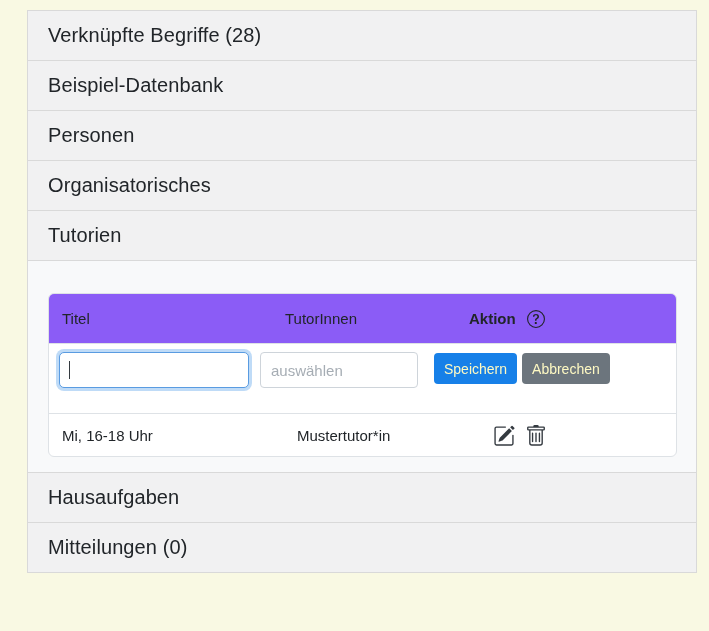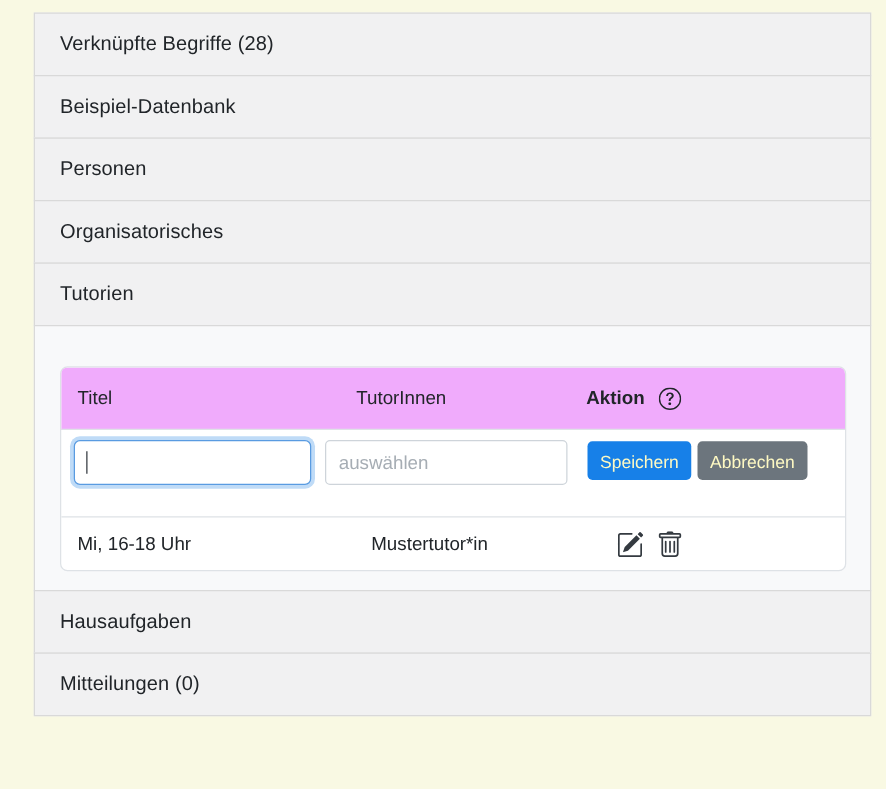--- a/index.html
+++ b/index.html
@@ -20,21 +20,21 @@
     background: #f1f1f2;
     border: 1px solid #d9d9d9;
     margin-top: -1px;
     display: flex;
     align-items: center;
     padding-left: 20px;
     cursor: pointer;
   }
   .acc-item:first-child { margin-top: 0; }
   .acc-label {
-    font-size: 16px;
+    font-size: 20px;
     color: #212529;
     letter-spacing: .1px;
   }
   .panel {
     background: #f8f9fa;
     border: 1px solid #d9d9d9;
     margin-top: -1px;
     padding: 32px 19px 17px 20px;
     height: 213px;
   }
@@ -42,21 +42,21 @@
     background: #ffffff;
     border: 1px solid #dee2e6;
     border-radius: 6px;
     height: 164px;
     overflow: hidden;
   }
   .t-row { display: flex; }
   .t-head {
     height: 50px;
     align-items: center;
-    background: #f0abfc;
+    background: #8b5cf6;
     border-bottom: 1px solid #dee2e6;
     padding-left: 13px;
     font-size: 15px;
   }
   .col1 { width: 223px; }
   .col2 { width: 184px; }
   .col3 { flex: 1; display: flex; align-items: center; font-weight: bold; }
   .help-badge {
     margin-left: 11px;
     width: 18px; height: 18px;
@@ -82,21 +82,21 @@
     padding: 0 9px;
     font-family: "Liberation Sans", sans-serif;
   }
   .caret {
     position: absolute;
     left: 10px; top: 9px;
     width: 1px; height: 18px;
     background: #343a40;
   }
   .tutor-input {
-    width: 194px; height: 36px;
+    width: 158px; height: 36px;
     border: 1px solid #ced4da;
     border-radius: 4px;
     outline: none;
     font-size: 15px;
     padding: 0 10px;
     color: #495057;
     font-family: "Liberation Sans", sans-serif;
   }
   .tutor-input::placeholder { color: #a6adb4; opacity: 1; }
   .btn {

